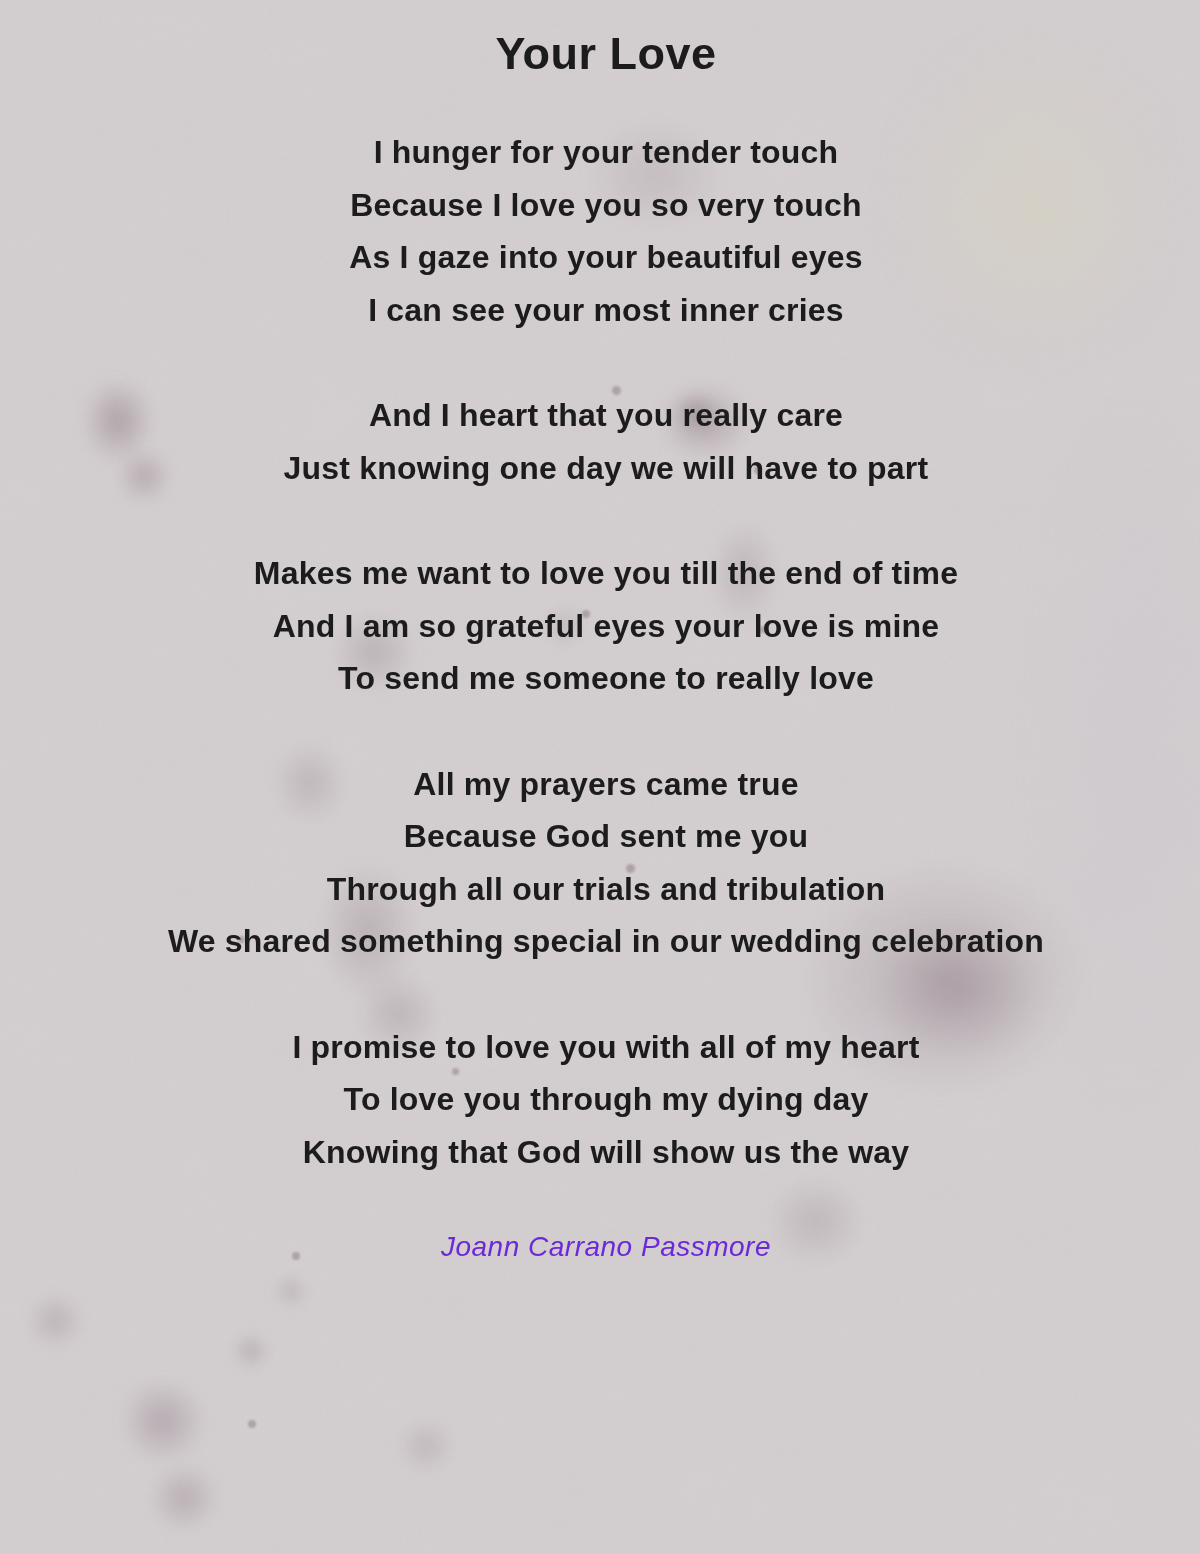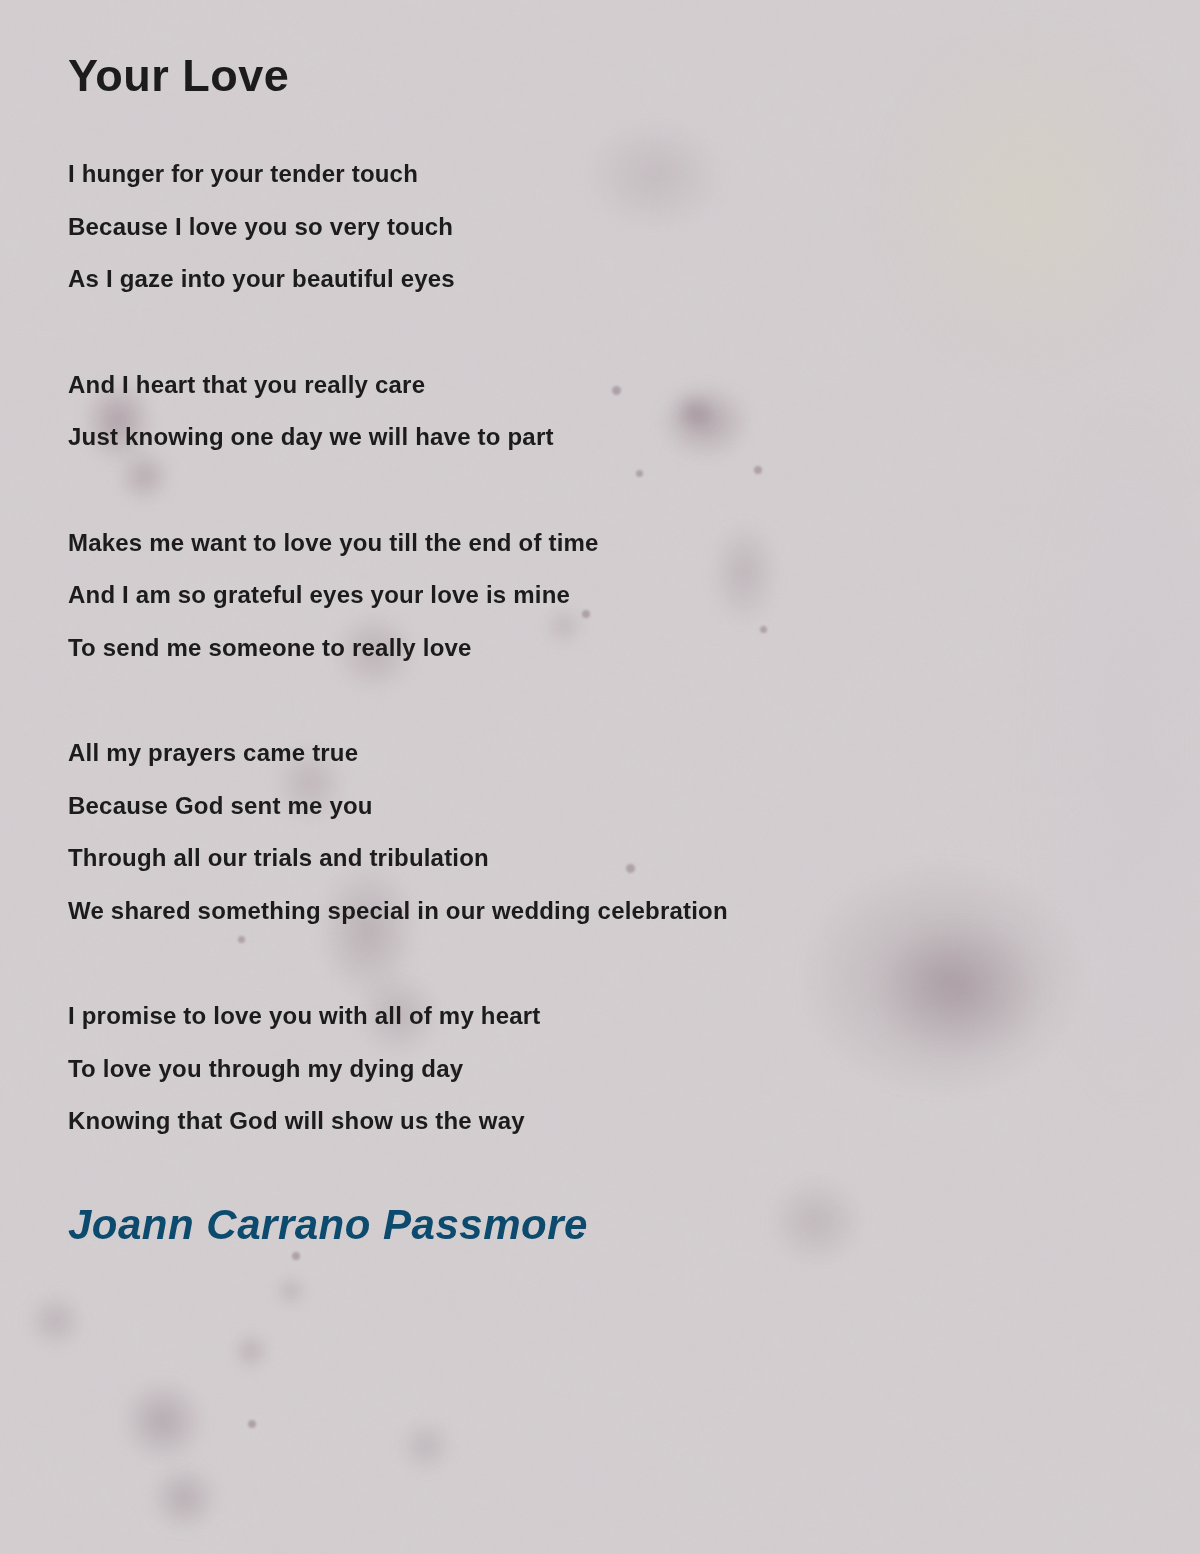--- a/index.html
+++ b/index.html
@@ -86,46 +86,47 @@
   .d8 { left: 292px; top: 1252px; width: 8px; height: 8px; }
   .d9 { left: 248px; top: 1420px; width: 8px; height: 8px; }
   .d10{ left: 452px; top: 1068px; width: 7px; height: 7px; }
 
   
   .content {
     position: absolute;
     left: 0; top: 0;
     width: 1200px; height: 1554px;
     box-sizing: border-box;
-    padding: 50px 56px 0 68px;
+    padding: 28px 56px 0 68px;
     color: #1c1c1c;
     z-index: 1;
+    text-align: center;
   }
   .title {
     margin: 0 0 46px 0;
     font-size: 45px;
     line-height: 52px;
     font-weight: bold;
     letter-spacing: 0.5px;
   }
   .stanza { margin: 0 0 53px 0; }
   .stanza p {
     margin: 0;
-    font-size: 24px;
+    font-size: 32px;
     font-weight: bold;
     line-height: 52.5px;
     letter-spacing: 0.2px;
     white-space: nowrap;
   }
   .author {
     margin-top: 44px;
-    font-size: 42px;
+    font-size: 28px;
     font-style: italic;
-    font-weight: bold;
-    color: #0c4a6e;
+    font-weight: normal;
+    color: #6d28d9;
     letter-spacing: 0.5px;
   }
 </style>
 </head>
 <body>
 
 <div class="page">
 
   <svg class="texture" width="1200" height="1554" viewBox="0 0 1200 1554" xmlns="http://www.w3.org/2000/svg">
     <defs>
@@ -182,20 +183,21 @@
   <div class="dot d9"></div>
   <div class="dot d10"></div>
 
   <div class="content">
     <h1 class="title">Your Love</h1>
 
     <div class="stanza">
       <p>I hunger for your tender touch</p>
       <p>Because I love you so very touch</p>
       <p>As I gaze into your beautiful eyes</p>
+      <p>I can see your most inner cries</p>
     </div>
 
     <div class="stanza">
       <p>And I heart that you really care</p>
       <p>Just knowing one day we will have to part</p>
     </div>
 
     <div class="stanza">
       <p>Makes me want to love you till the end of time</p>
       <p>And I am so grateful eyes your love is mine</p>

